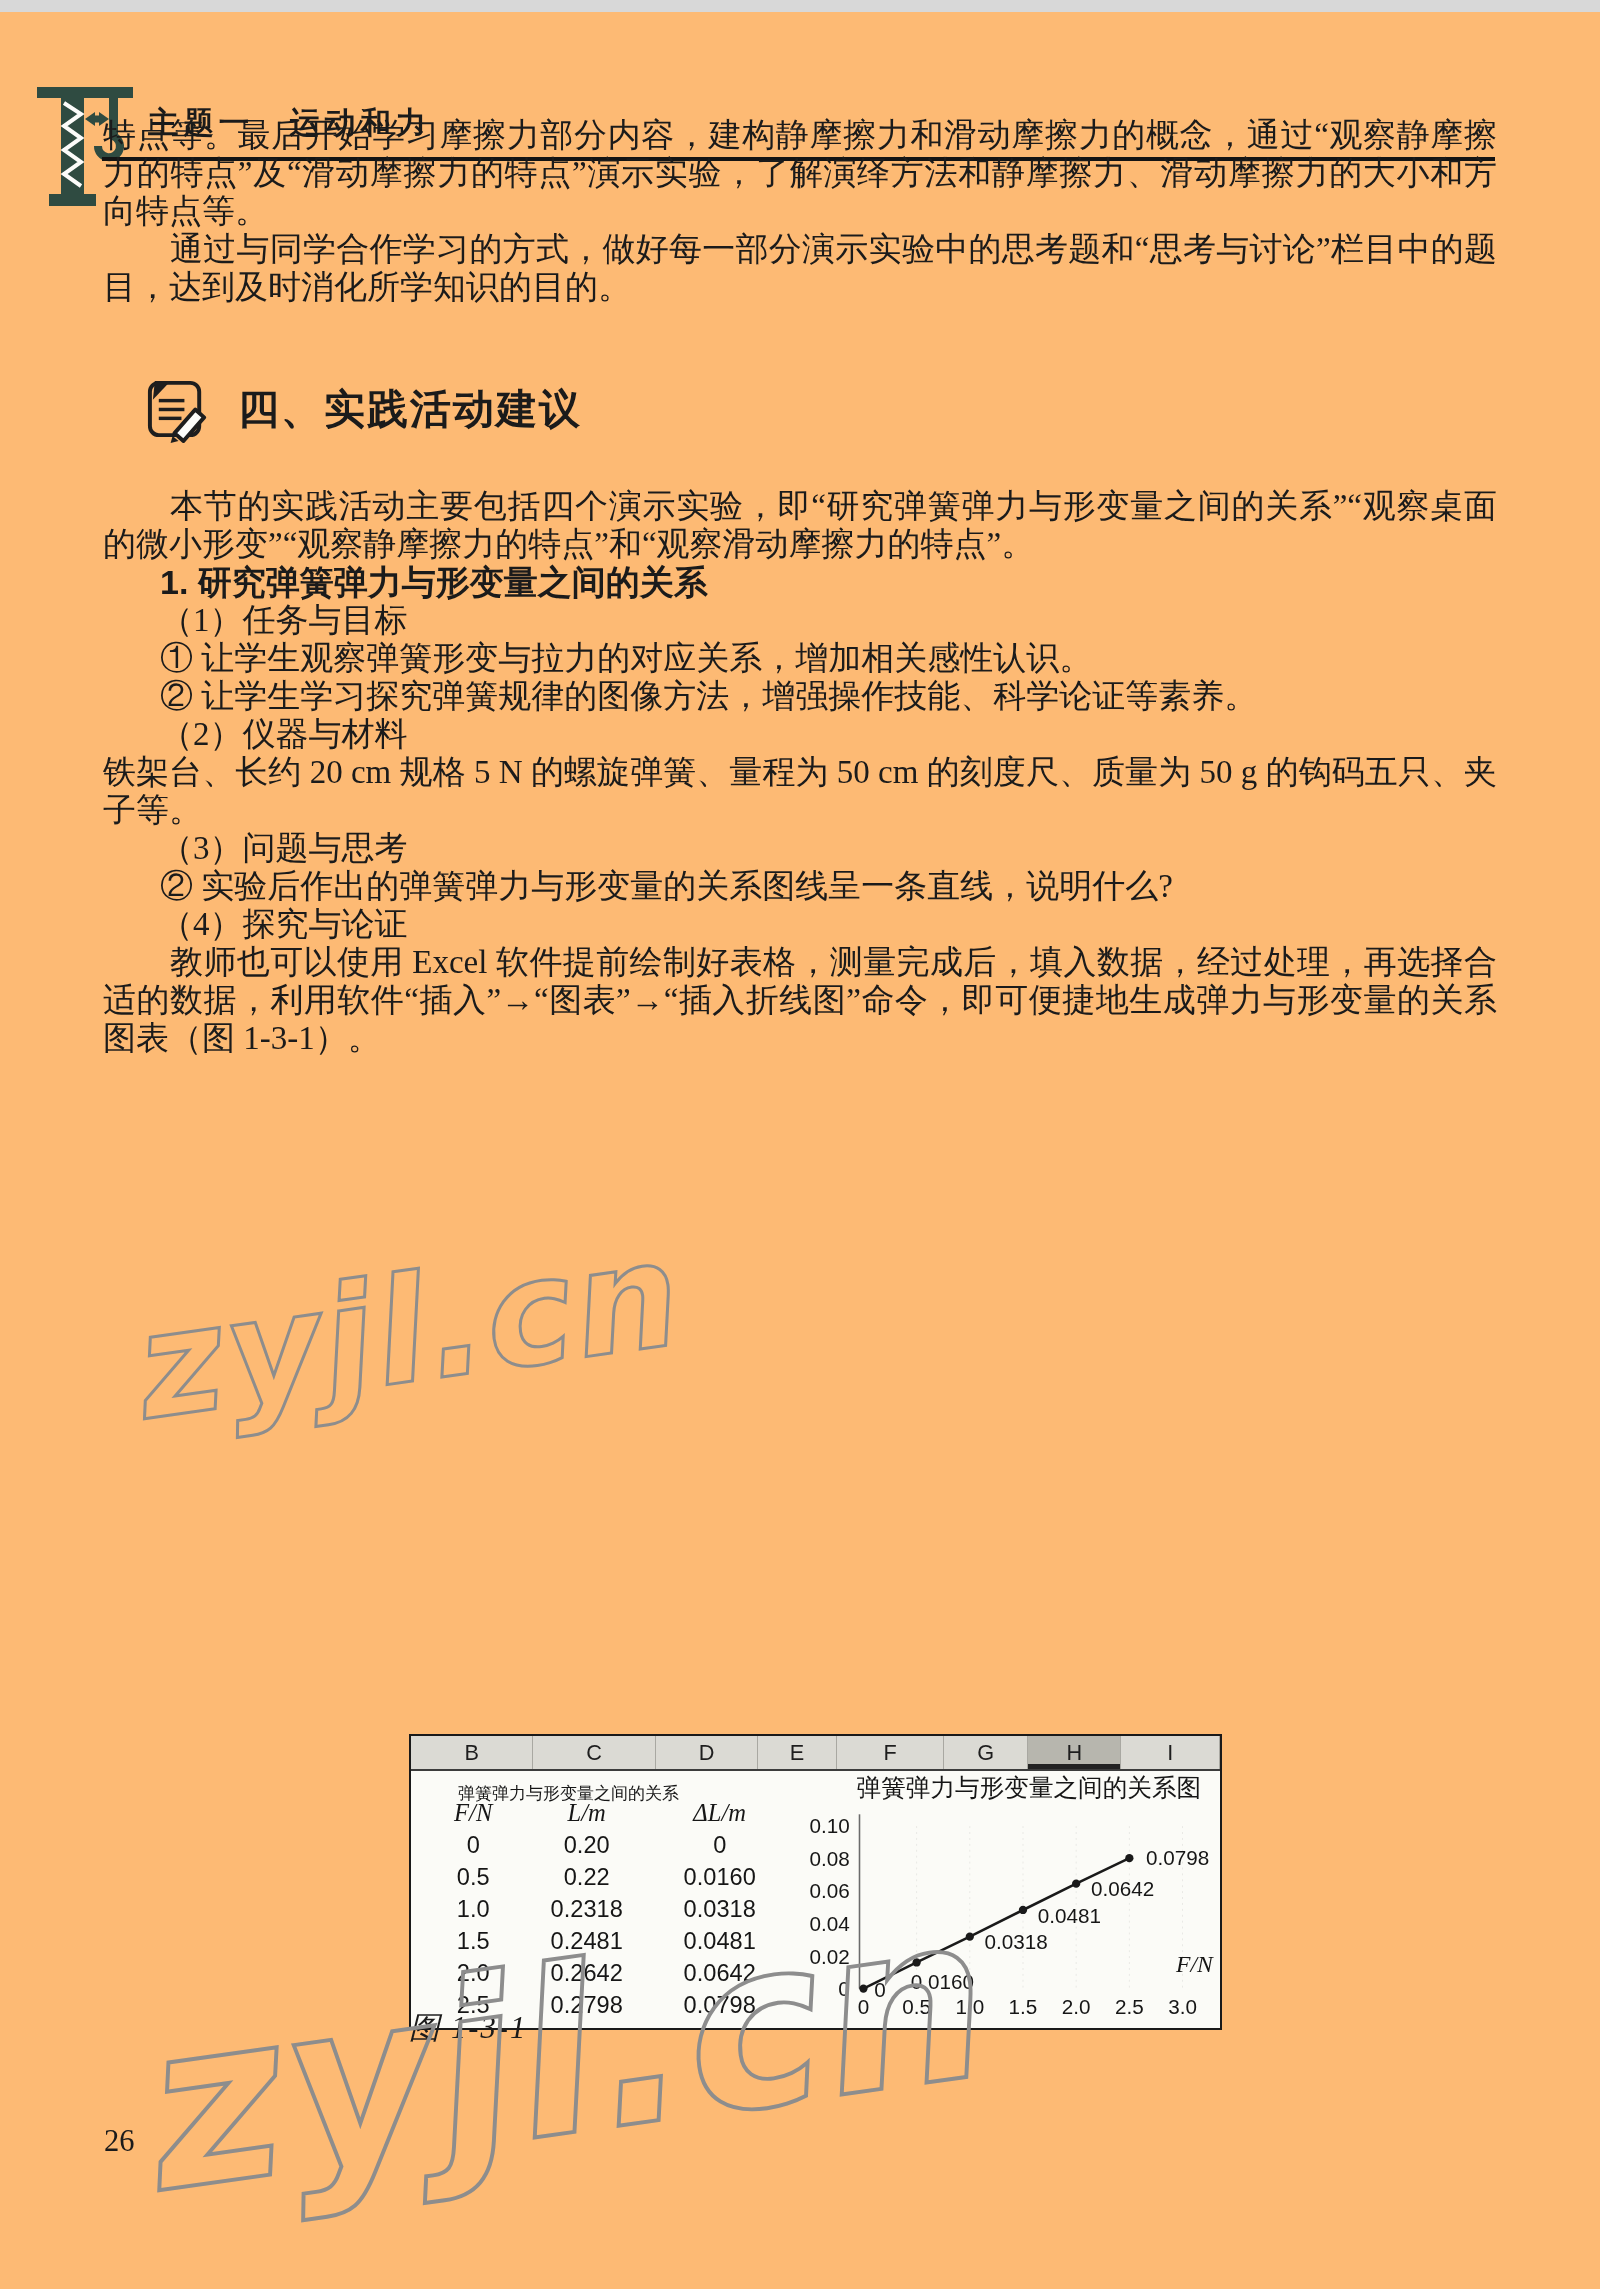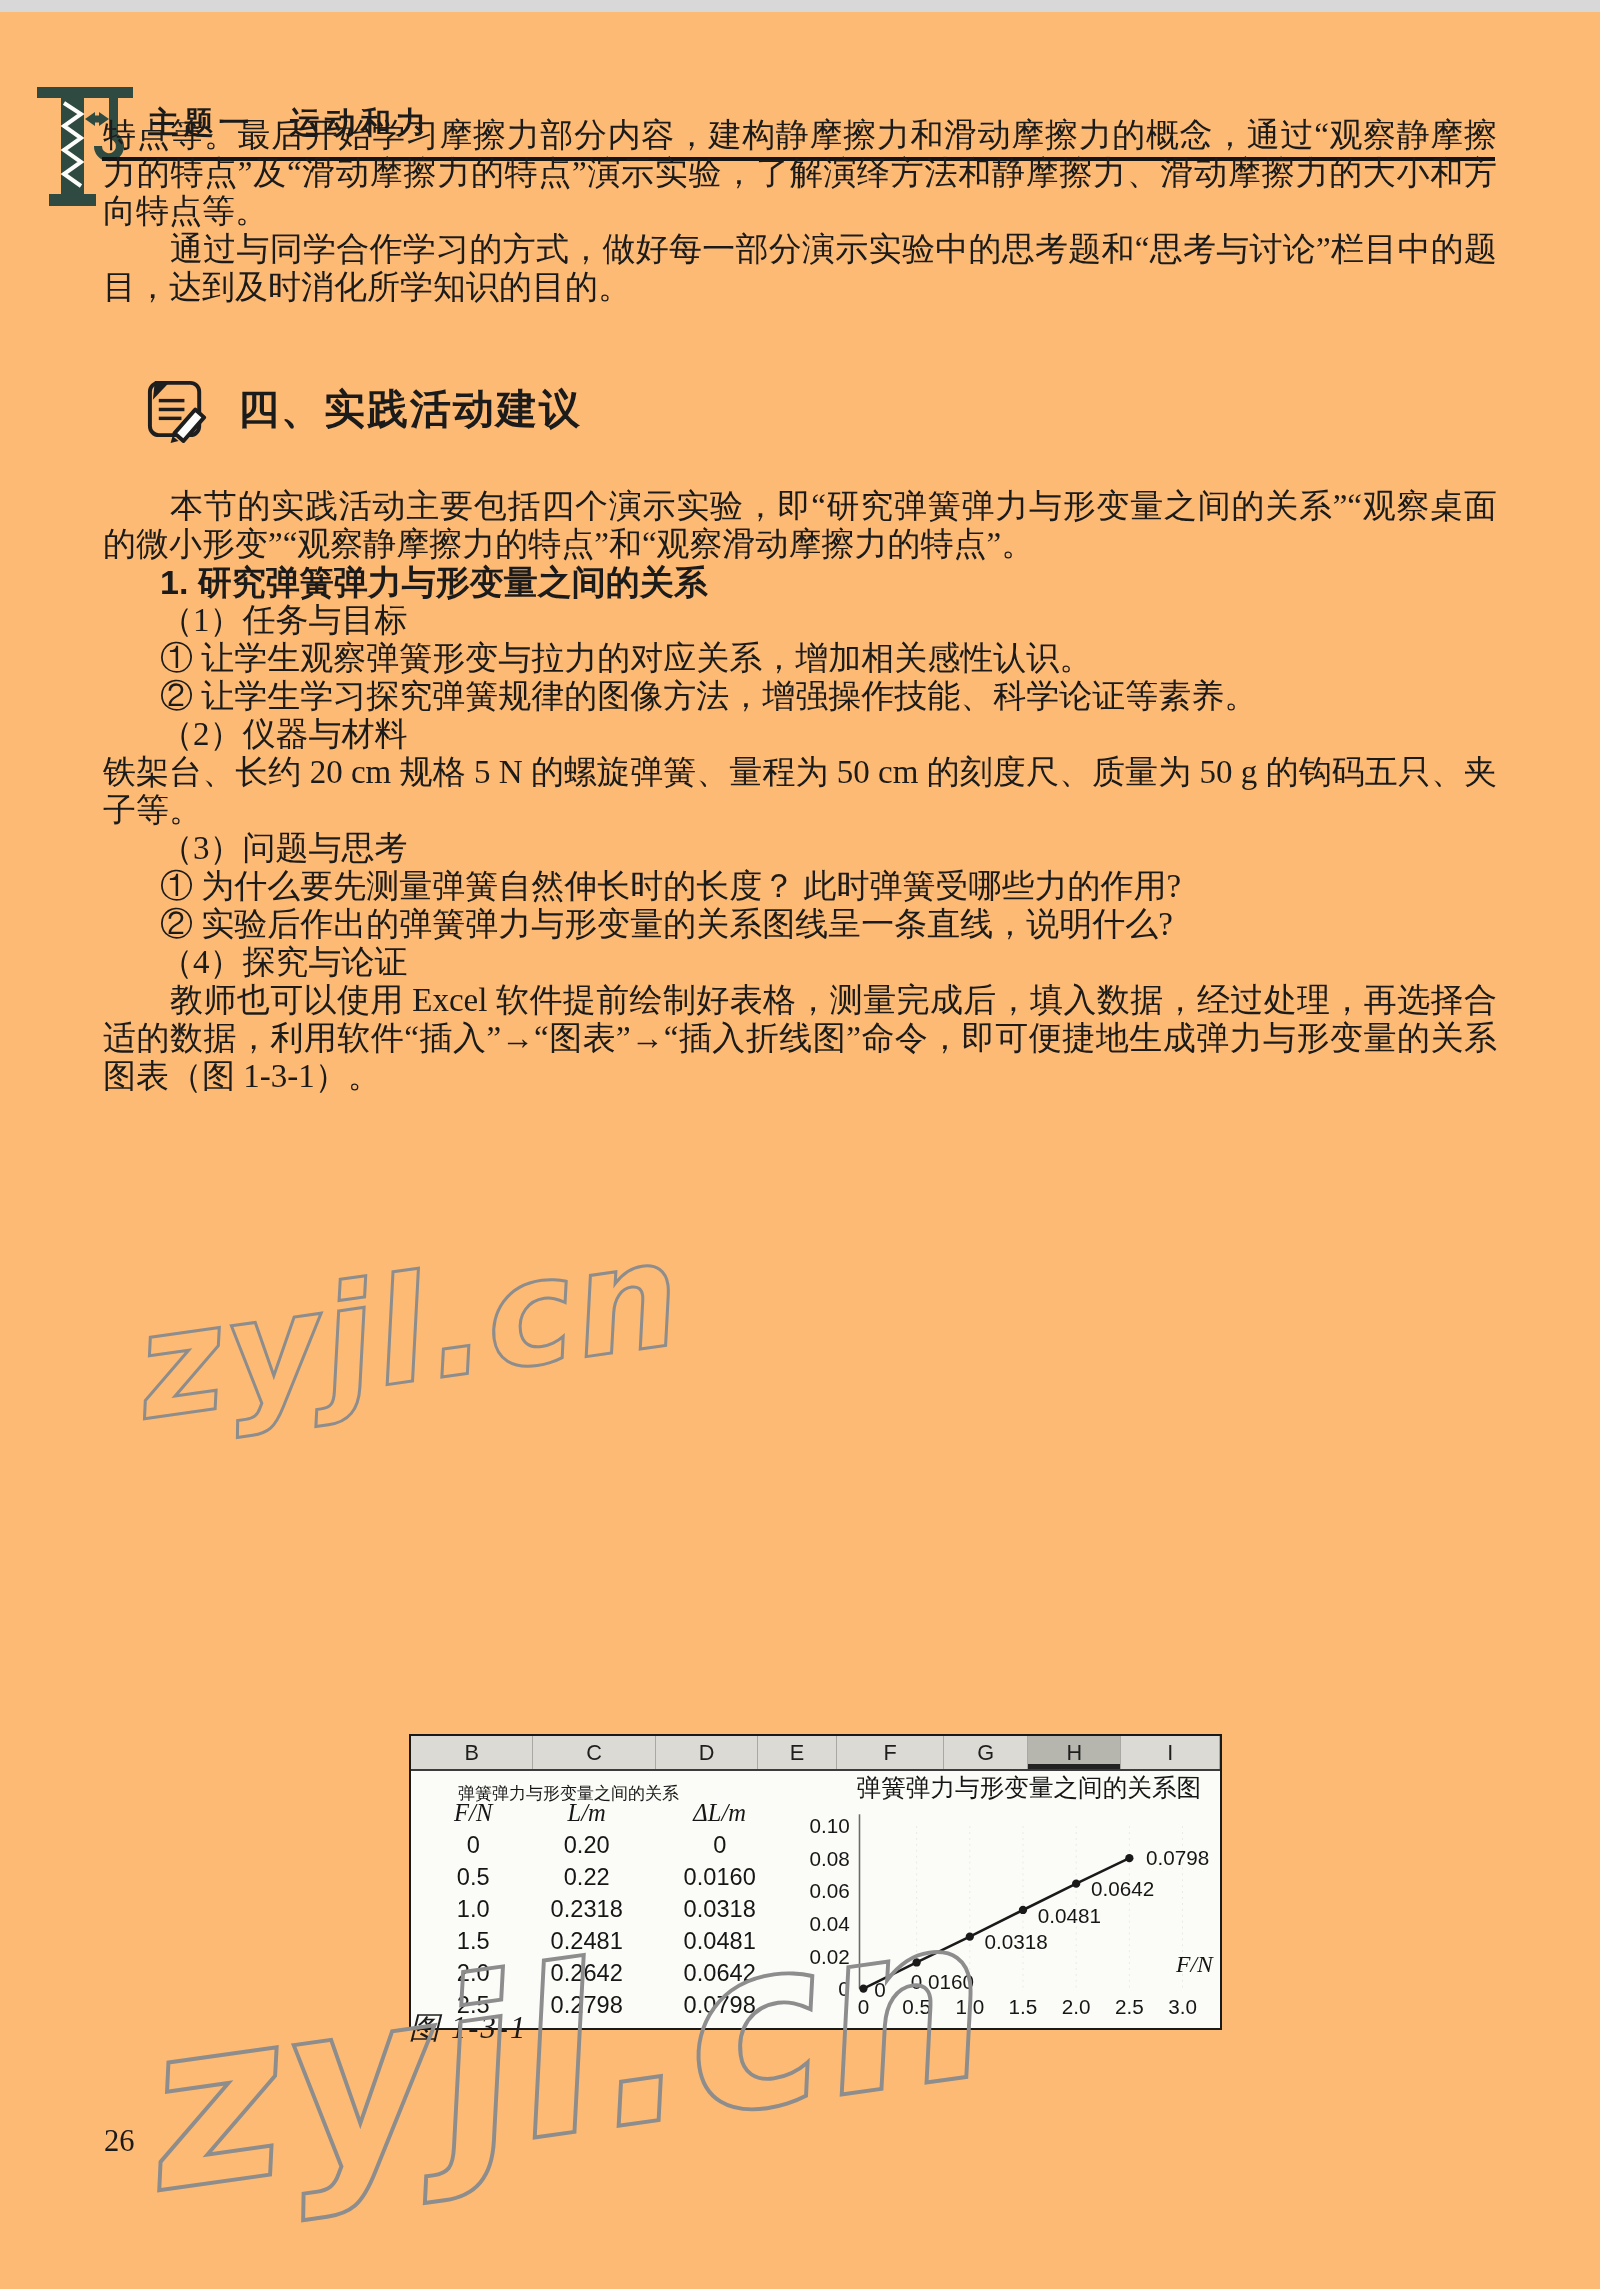--- a/index.html
+++ b/index.html
@@ -92,21 +92,20 @@
     </div>
 
     <p class="ind">本节的实践活动主要包括四个演示实验，即“研究弹簧弹力与形变量之间的关系”“观察桌面的微小形变”“观察静摩擦力的特点”和“观察滑动摩擦力的特点”。</p>
     <p class="sub-head">1. 研究弹簧弹力与形变量之间的关系</p>
     <p class="item">（1）任务与目标</p>
     <p class="item">① 让学生观察弹簧形变与拉力的对应关系，增加相关感性认识。</p>
     <p class="item">② 让学生学习探究弹簧规律的图像方法，增强操作技能、科学论证等素养。</p>
     <p class="item">（2）仪器与材料</p>
     <p>铁架台、长约 20 cm 规格 5 N 的螺旋弹簧、量程为 50 cm 的刻度尺、质量为 50 g 的钩码五只、夹子等。</p>
     <p class="item">（3）问题与思考</p>
-    <p class="item">① 为什么要先测量弹簧自然伸长时的长度？ 此时弹簧受哪些力的作用?</p>
     <p class="item">② 实验后作出的弹簧弹力与形变量的关系图线呈一条直线，说明什么?</p>
     <p class="item">（4）探究与论证</p>
     <p class="ind">教师也可以使用 Excel 软件提前绘制好表格，测量完成后，填入数据，经过处理，再选择合适的数据，利用软件“插入”→“图表”→“插入折线图”命令，即可便捷地生成弹力与形变量的关系图表（图 1-3-1）。</p>
   </div>
 
   <div class="fig">
     <div class="sheet-header">
         <div class="sh-cell" style="width: 123px;">B</div>
         <div class="sh-cell" style="width: 123px;">C</div>
         <div class="sh-cell" style="width: 103px;">D</div>

